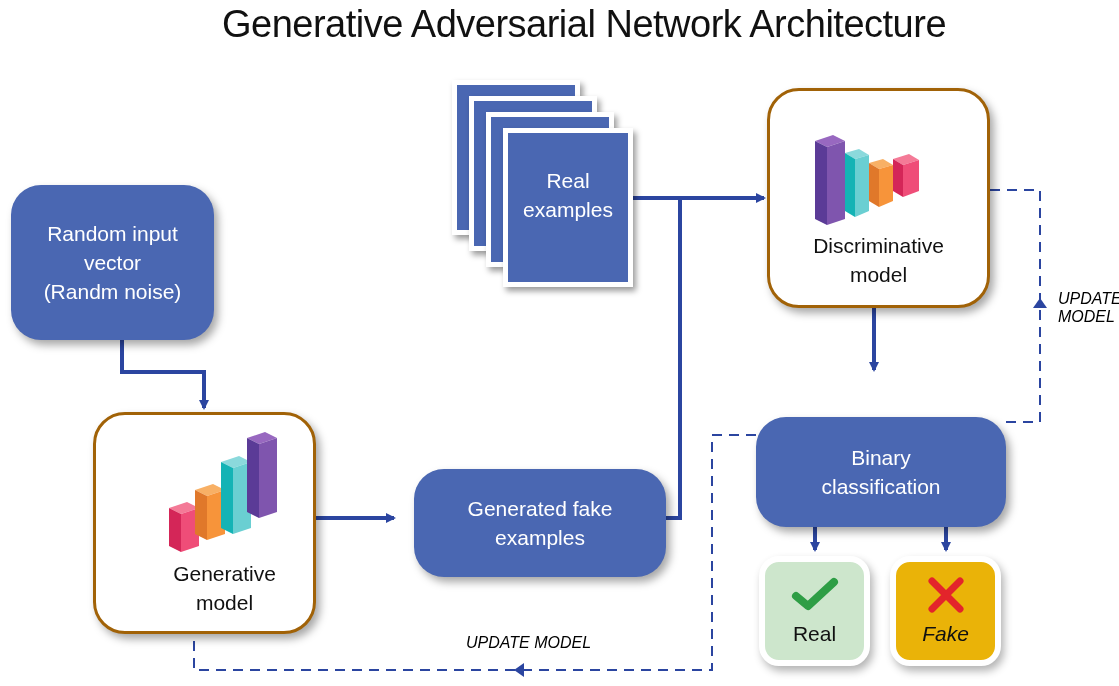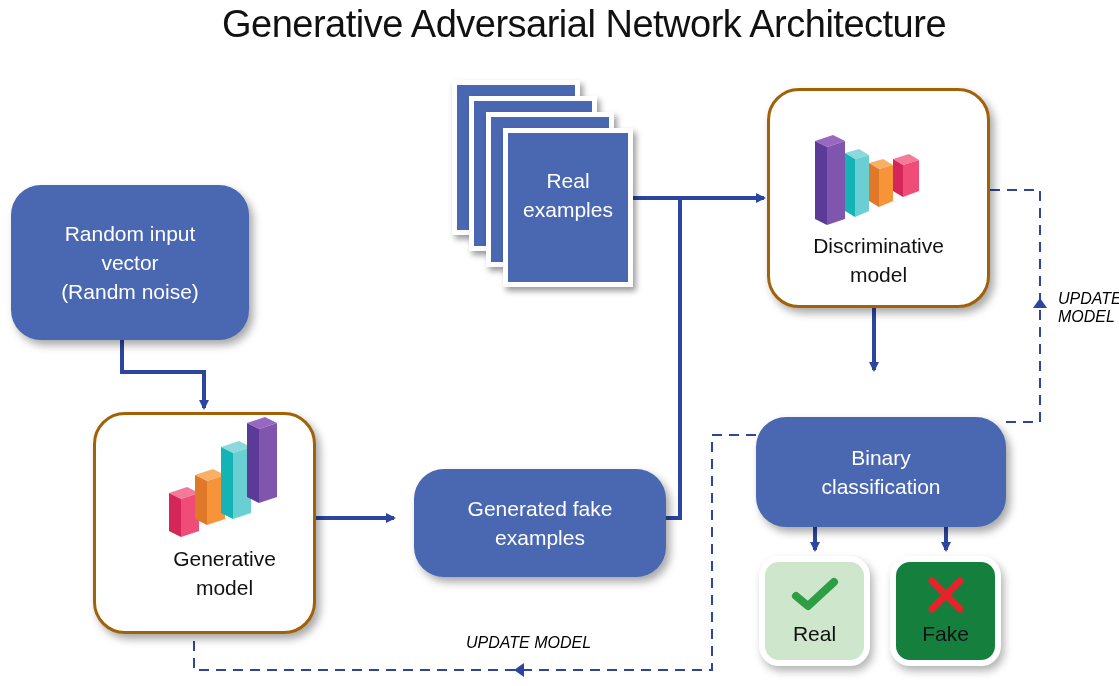--- a/index.html
+++ b/index.html
@@ -47,27 +47,27 @@
   <path d="M815,484 V550" stroke="#2b45a0" stroke-width="4" fill="none" marker-end="url(#ah)"></path>
   <path d="M946,484 V550" stroke="#2b45a0" stroke-width="4" fill="none" marker-end="url(#ah)"></path>
 
   <path d="M1006,422 H1040 V190 H990" stroke="#2b45a0" stroke-width="2" stroke-dasharray="10,7" fill="none"></path>
   <path d="M1033,308 L1040,298 L1047,308 z" fill="#2b45a0"></path>
 
   <path d="M756,435 H712 V670 H194 V634" stroke="#2b45a0" stroke-width="2" stroke-dasharray="10,7" fill="none"></path>
   <path d="M524,663 L514,670 L524,677 z" fill="#2b45a0"></path>
 </svg>
 
-<div class="box filled" style="left:11px; top:185px; width:238px; height:155px;">
+<div class="box filled" style="left:11px; top:185px; width:203px; height:155px;">
   <span class="txt">Random input</span>
   <span class="txt">vector</span>
   <span class="txt">(Randm noise)</span>
 </div>
 
-<div class="box outlined" style="left:93px; top:412px; width:223px; height:222px; justify-content:flex-start; padding-bottom:14px;padding-left:40px;">
+<div class="box outlined" style="left:93px; top:412px; width:223px; height:222px; justify-content:flex-end; padding-bottom:14px;padding-left:40px;">
   <svg width="120" height="125" viewBox="0 0 120 125" style="margin-bottom:4px;">
 
     <polygon points="4,78 22,72 34,78 16,84" fill="#f47a97"></polygon>
     <polygon points="4,78 16,84 16,122 4,116" fill="#d42658"></polygon>
     <polygon points="16,84 34,78 34,116 16,122" fill="#ef4d78"></polygon>
 
     <polygon points="30,60 48,54 60,60 42,66" fill="#f8b065"></polygon>
     <polygon points="30,60 42,66 42,110 30,104" fill="#e0782a"></polygon>
     <polygon points="42,66 60,60 60,104 42,110" fill="#f7943a"></polygon>
 
@@ -126,21 +126,21 @@
   <span class="txt">classification</span>
 </div>
 
 <div class="result" style="left:759px; top:556px; width:111px; height:110px; background:#cde6cc;">
   <svg width="50" height="36" viewBox="0 0 50 36">
     <path d="M6,20 L18,30 L44,6" stroke="#2e9e45" stroke-width="8" fill="none" stroke-linecap="round" stroke-linejoin="round"></path>
   </svg>
   <span style="margin-top:10px;">Real</span>
 </div>
 
-<div class="result" style="left:890px; top:556px; width:111px; height:110px; background:#15803d;">
+<div class="result" style="left:890px; top:556px; width:111px; height:110px; background:#eab308;font-style:italic;">
   <svg width="40" height="38" viewBox="0 0 40 38">
     <path d="M6,5 L34,33 M34,5 L6,33" stroke="#e3242b" stroke-width="7" fill="none" stroke-linecap="round"></path>
   </svg>
   <span style="margin-top:8px;">Fake</span>
 </div>
 
 <div class="lbl" style="left:1058px; top:290px;">
   <span class="txt">UPDATE</span>
   <span class="txt">MODEL</span>
 </div>

